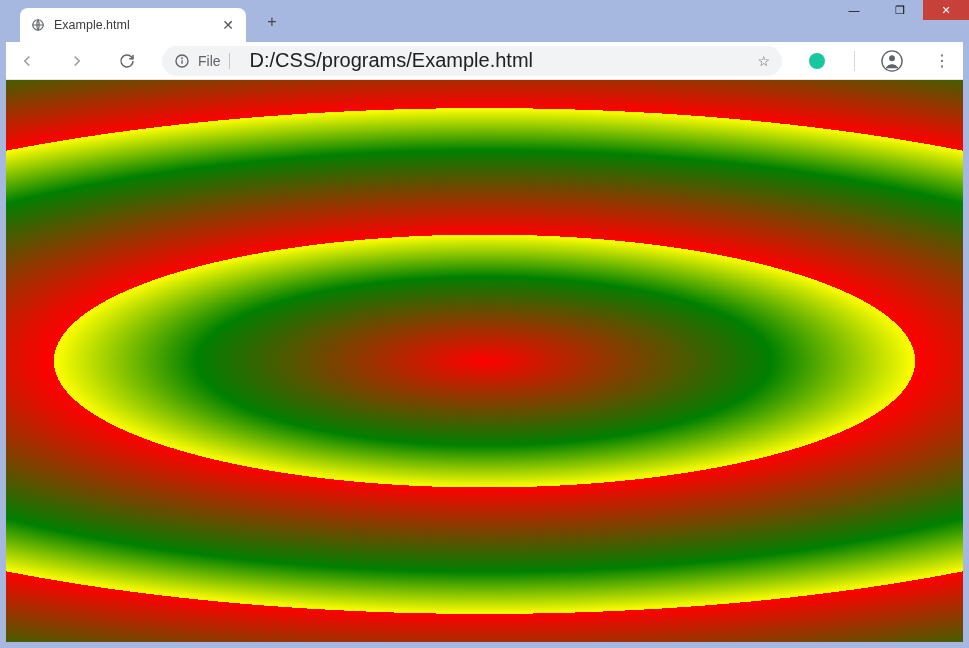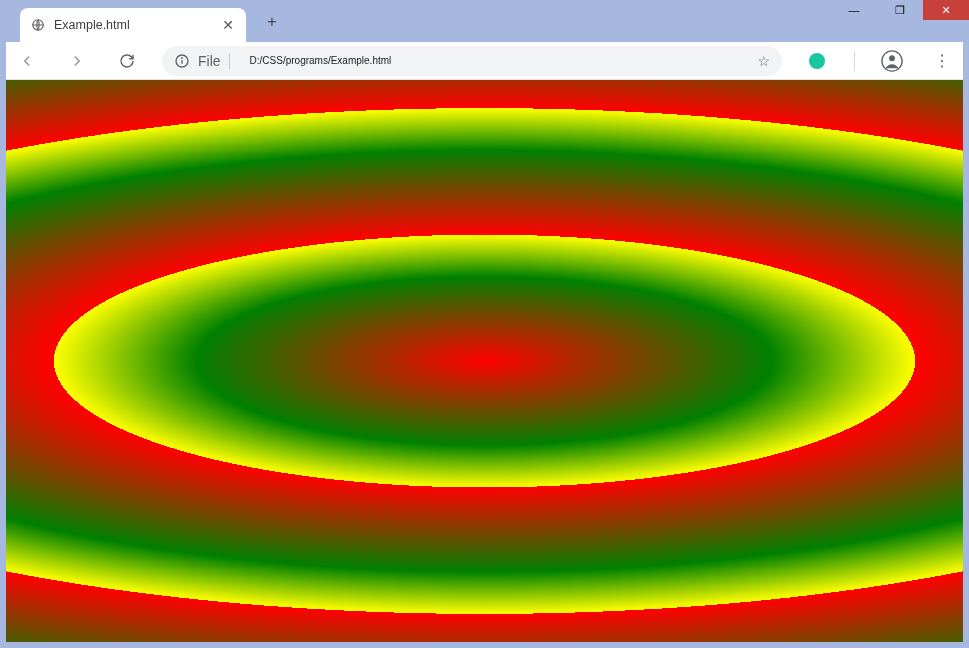--- a/index.html
+++ b/index.html
@@ -119,21 +119,21 @@
     font-size: 14px;
   }
   .omnibox .sep {
     width: 1px;
     height: 16px;
     background: #c4c4c4;
   }
   .omnibox .url {
     flex: 1;
     color: #202124;
-    font-size: 10px;
+    font-size: 20px;
     border: none;
     background: transparent;
     outline: none;
     padding-left: 12px;
   }
   .omnibox .star {
     color: #5f6368;
   }
   .ext-icon {
     width: 30px; height: 30px;

